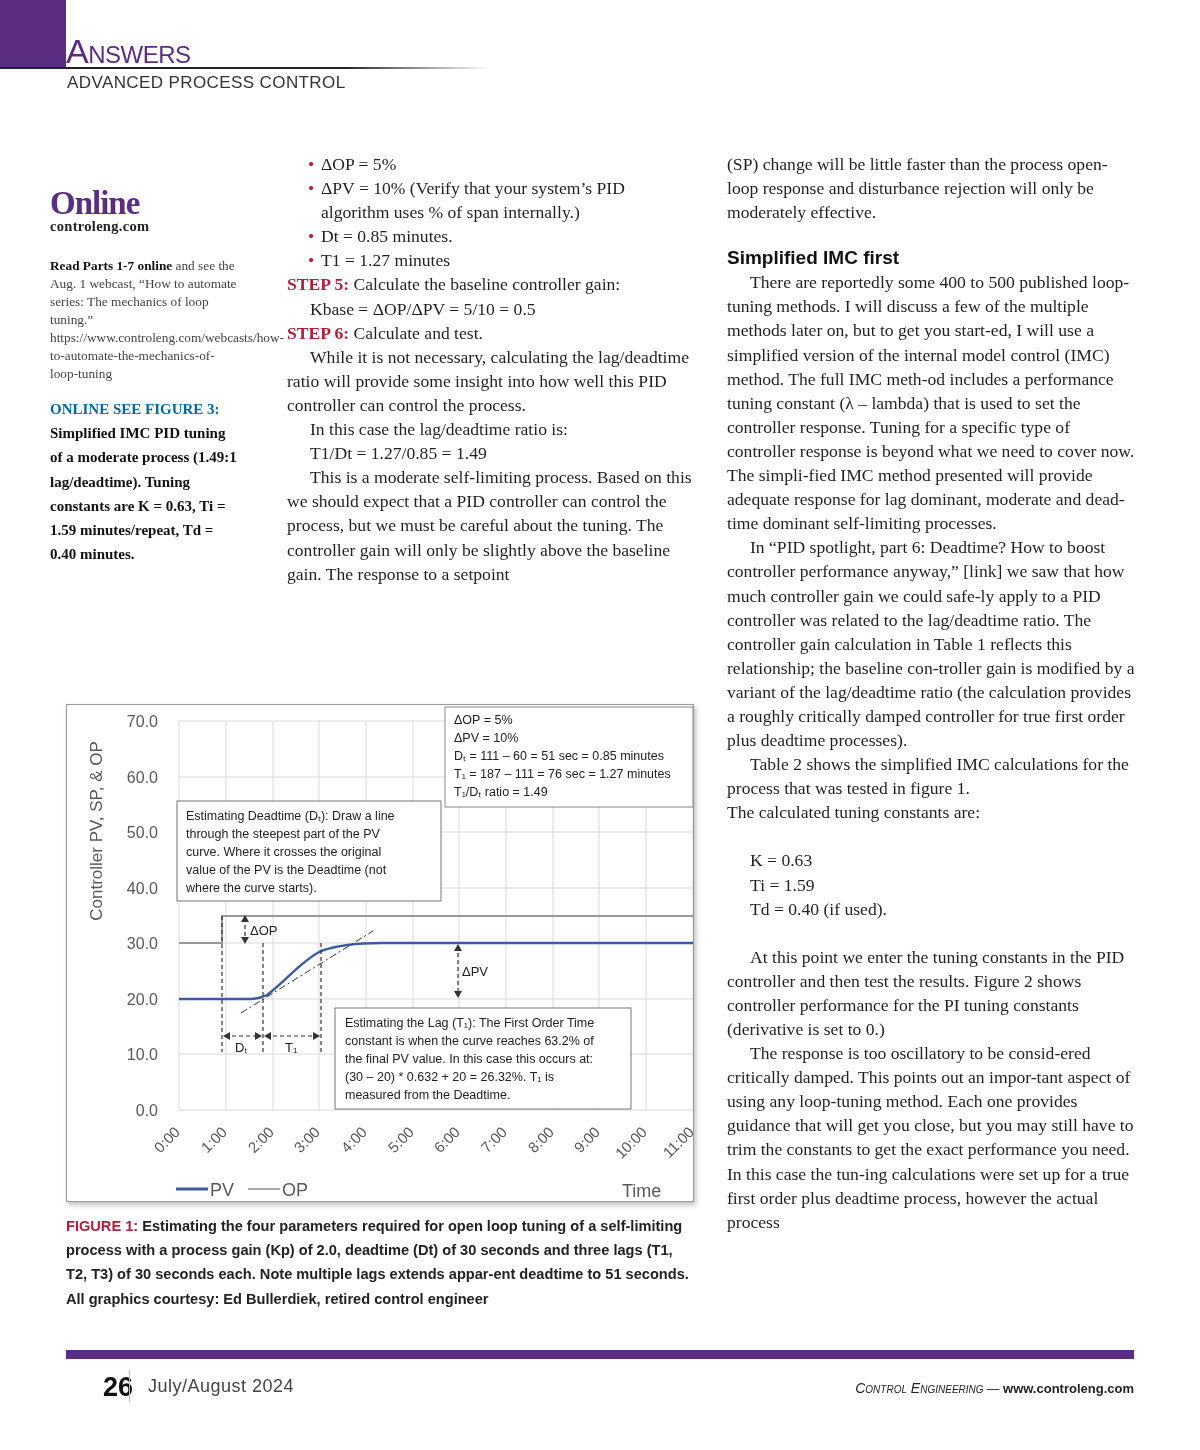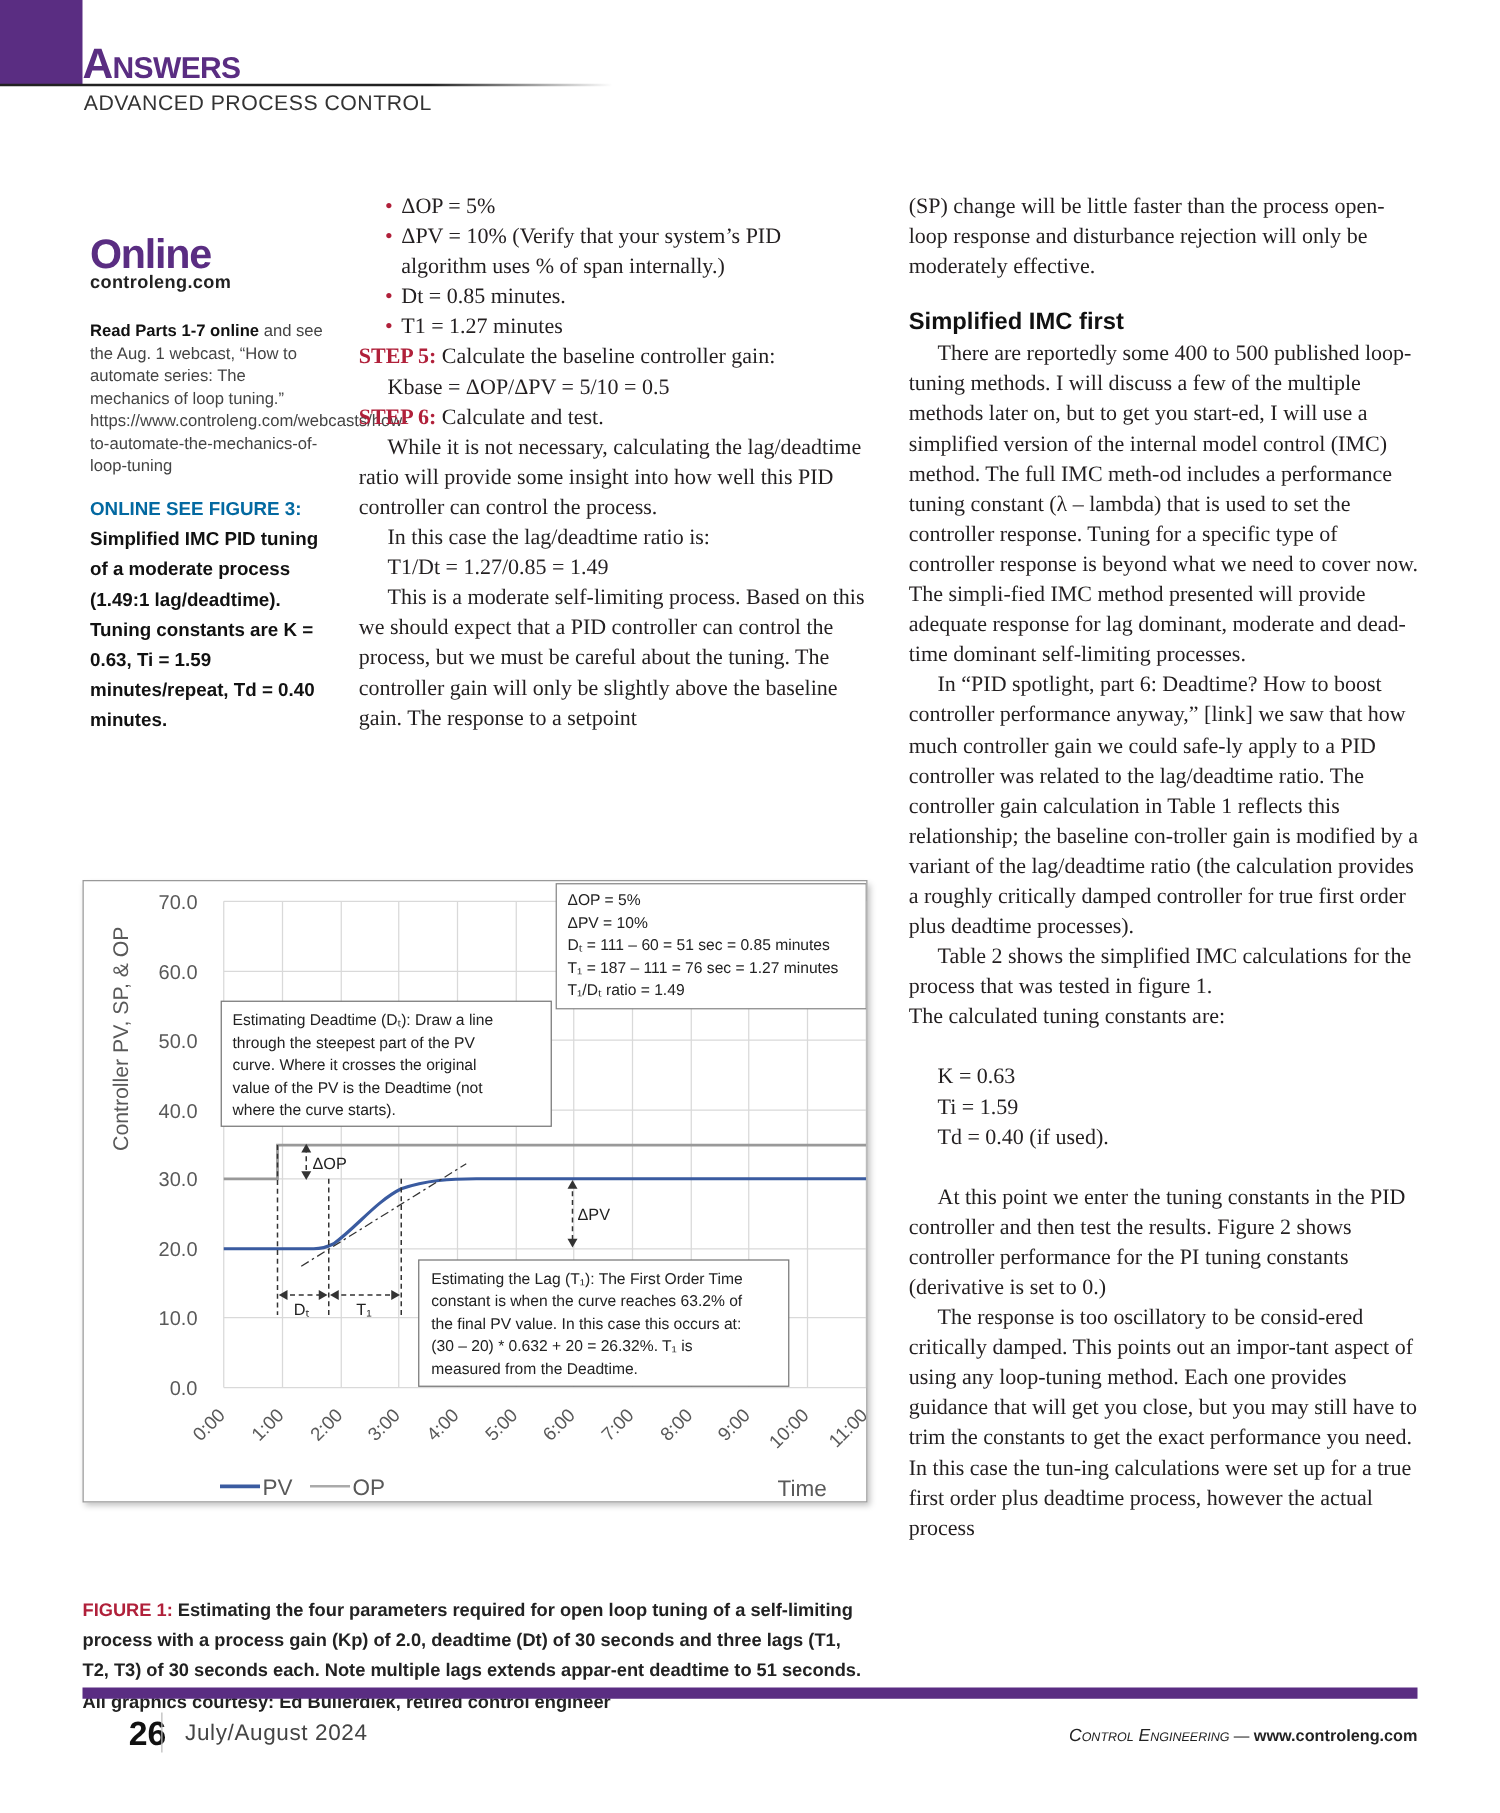--- a/index.html
+++ b/index.html
@@ -1,38 +1,38 @@
 <!DOCTYPE html>
 <html><head>
 <meta charset="utf-8">
 <style>
   html,body{margin:0;padding:0;background:#fff;}
   body{width:1200px;height:1450px;position:relative;overflow:hidden;font-family:"Liberation Serif",serif;color:#231f20;}
   .purple-block{position:absolute;left:0;top:0;width:66px;height:68px;background:#5a2d82;}
-  .sec-title{position:absolute;left:66px;top:34px;font-family:"Liberation Sans",sans-serif;font-weight:bold;font-size:34px;color:#5a2d82;letter-spacing:-0.5px;font-variant:small-caps;line-height:34px;text-align:center;}
+  .sec-title{position:absolute;left:66px;top:34px;font-family:"Liberation Sans",sans-serif;font-weight:normal;font-size:34px;color:#5a2d82;letter-spacing:-0.5px;font-variant:small-caps;line-height:34px;text-align:center;}
   .sec-rule{position:absolute;left:0;top:67px;width:490px;height:2px;background:linear-gradient(to right,#222 0%,#222 70%,rgba(0,0,0,0) 100%);}
   .sec-sub{position:absolute;left:67px;top:73px;font-family:"Liberation Sans",sans-serif;font-size:17px;color:#333;letter-spacing:0.4px;}
-  .sidebar{position:absolute;left:72px;top:186px;width:190px;font-family:Liberation Sans, sans-serif;}
+  .sidebar{position:absolute;left:50px;top:186px;width:190px;font-family:Liberation Serif, serif;}
   .online-logo{font-size:33px;font-weight:bold;color:#5a2d82;line-height:34px;letter-spacing:-1px;}
   .online-url{font-size:14.5px;font-weight:bold;color:#222;margin-top:-2px;letter-spacing:0.3px;}
   .sidebar-note{margin-top:22px;font-size:13.3px;line-height:18px;color:#444;}
   .sidebar-note b{color:#111;}
   .see-fig{margin-top:14px;font-size:15px;font-weight:bold;line-height:24.2px;color:#111;}
   .see-fig .red{color:#0369a1;}
   .col{position:absolute;font-size:17.6px;line-height:24.1px;}
   .col p{margin:0;}
   .ind{text-indent:23px;}
   .step{color:#b0203a;font-weight:bold;}
   .bul{padding-left:34px;text-indent:-13px;}
   .bul .dot{color:#b0203a;display:inline-block;width:13px;text-indent:0;}
   .pad{padding-left:23px;}
   .h2{font-family:"Liberation Sans",sans-serif;font-weight:bold;font-size:19px;line-height:24px;color:#111;margin-top:22px !important;}
   .gap{height:24px;}
   .fig-frame{position:absolute;left:66px;top:704px;width:626px;height:496px;border:1px solid #999;box-shadow:2px 3px 5px rgba(0,0,0,0.25);background:#fff;}
-  .fig-cap{position:absolute;left:66px;top:1277px;width:630px;font-family:"Liberation Sans",sans-serif;font-weight:bold;font-size:14.6px;line-height:24.2px;color:#222;}
+  .fig-cap{position:absolute;left:66px;top:1214px;width:630px;font-family:"Liberation Sans",sans-serif;font-weight:bold;font-size:14.6px;line-height:24.2px;color:#222;}
   .fig-cap .red{color:#b0203a;}
   .foot-bar{position:absolute;left:66px;top:1350px;width:1068px;height:9px;background:#5a2d82;}
   .foot-num{position:absolute;left:66px;top:1372px;font-family:"Liberation Sans",sans-serif;font-weight:bold;font-size:27px;color:#111;margin-left:37px;}
   .foot-div{position:absolute;left:129px;top:1370px;width:1px;height:32px;background:#bbb;}
   .foot-date{position:absolute;left:148px;top:1376px;font-family:"Liberation Sans",sans-serif;font-size:18px;color:#444;letter-spacing:0.5px;}
   .foot-right{position:absolute;right:66px;top:1380px;font-family:"Liberation Sans",sans-serif;font-size:12.5px;color:#222;}
   .foot-right .mag{font-style:italic;font-variant:small-caps;font-size:14px;}
   .foot-right b{font-size:13px;}
   svg text{font-family:"Liberation Sans",sans-serif;}
 </style>

